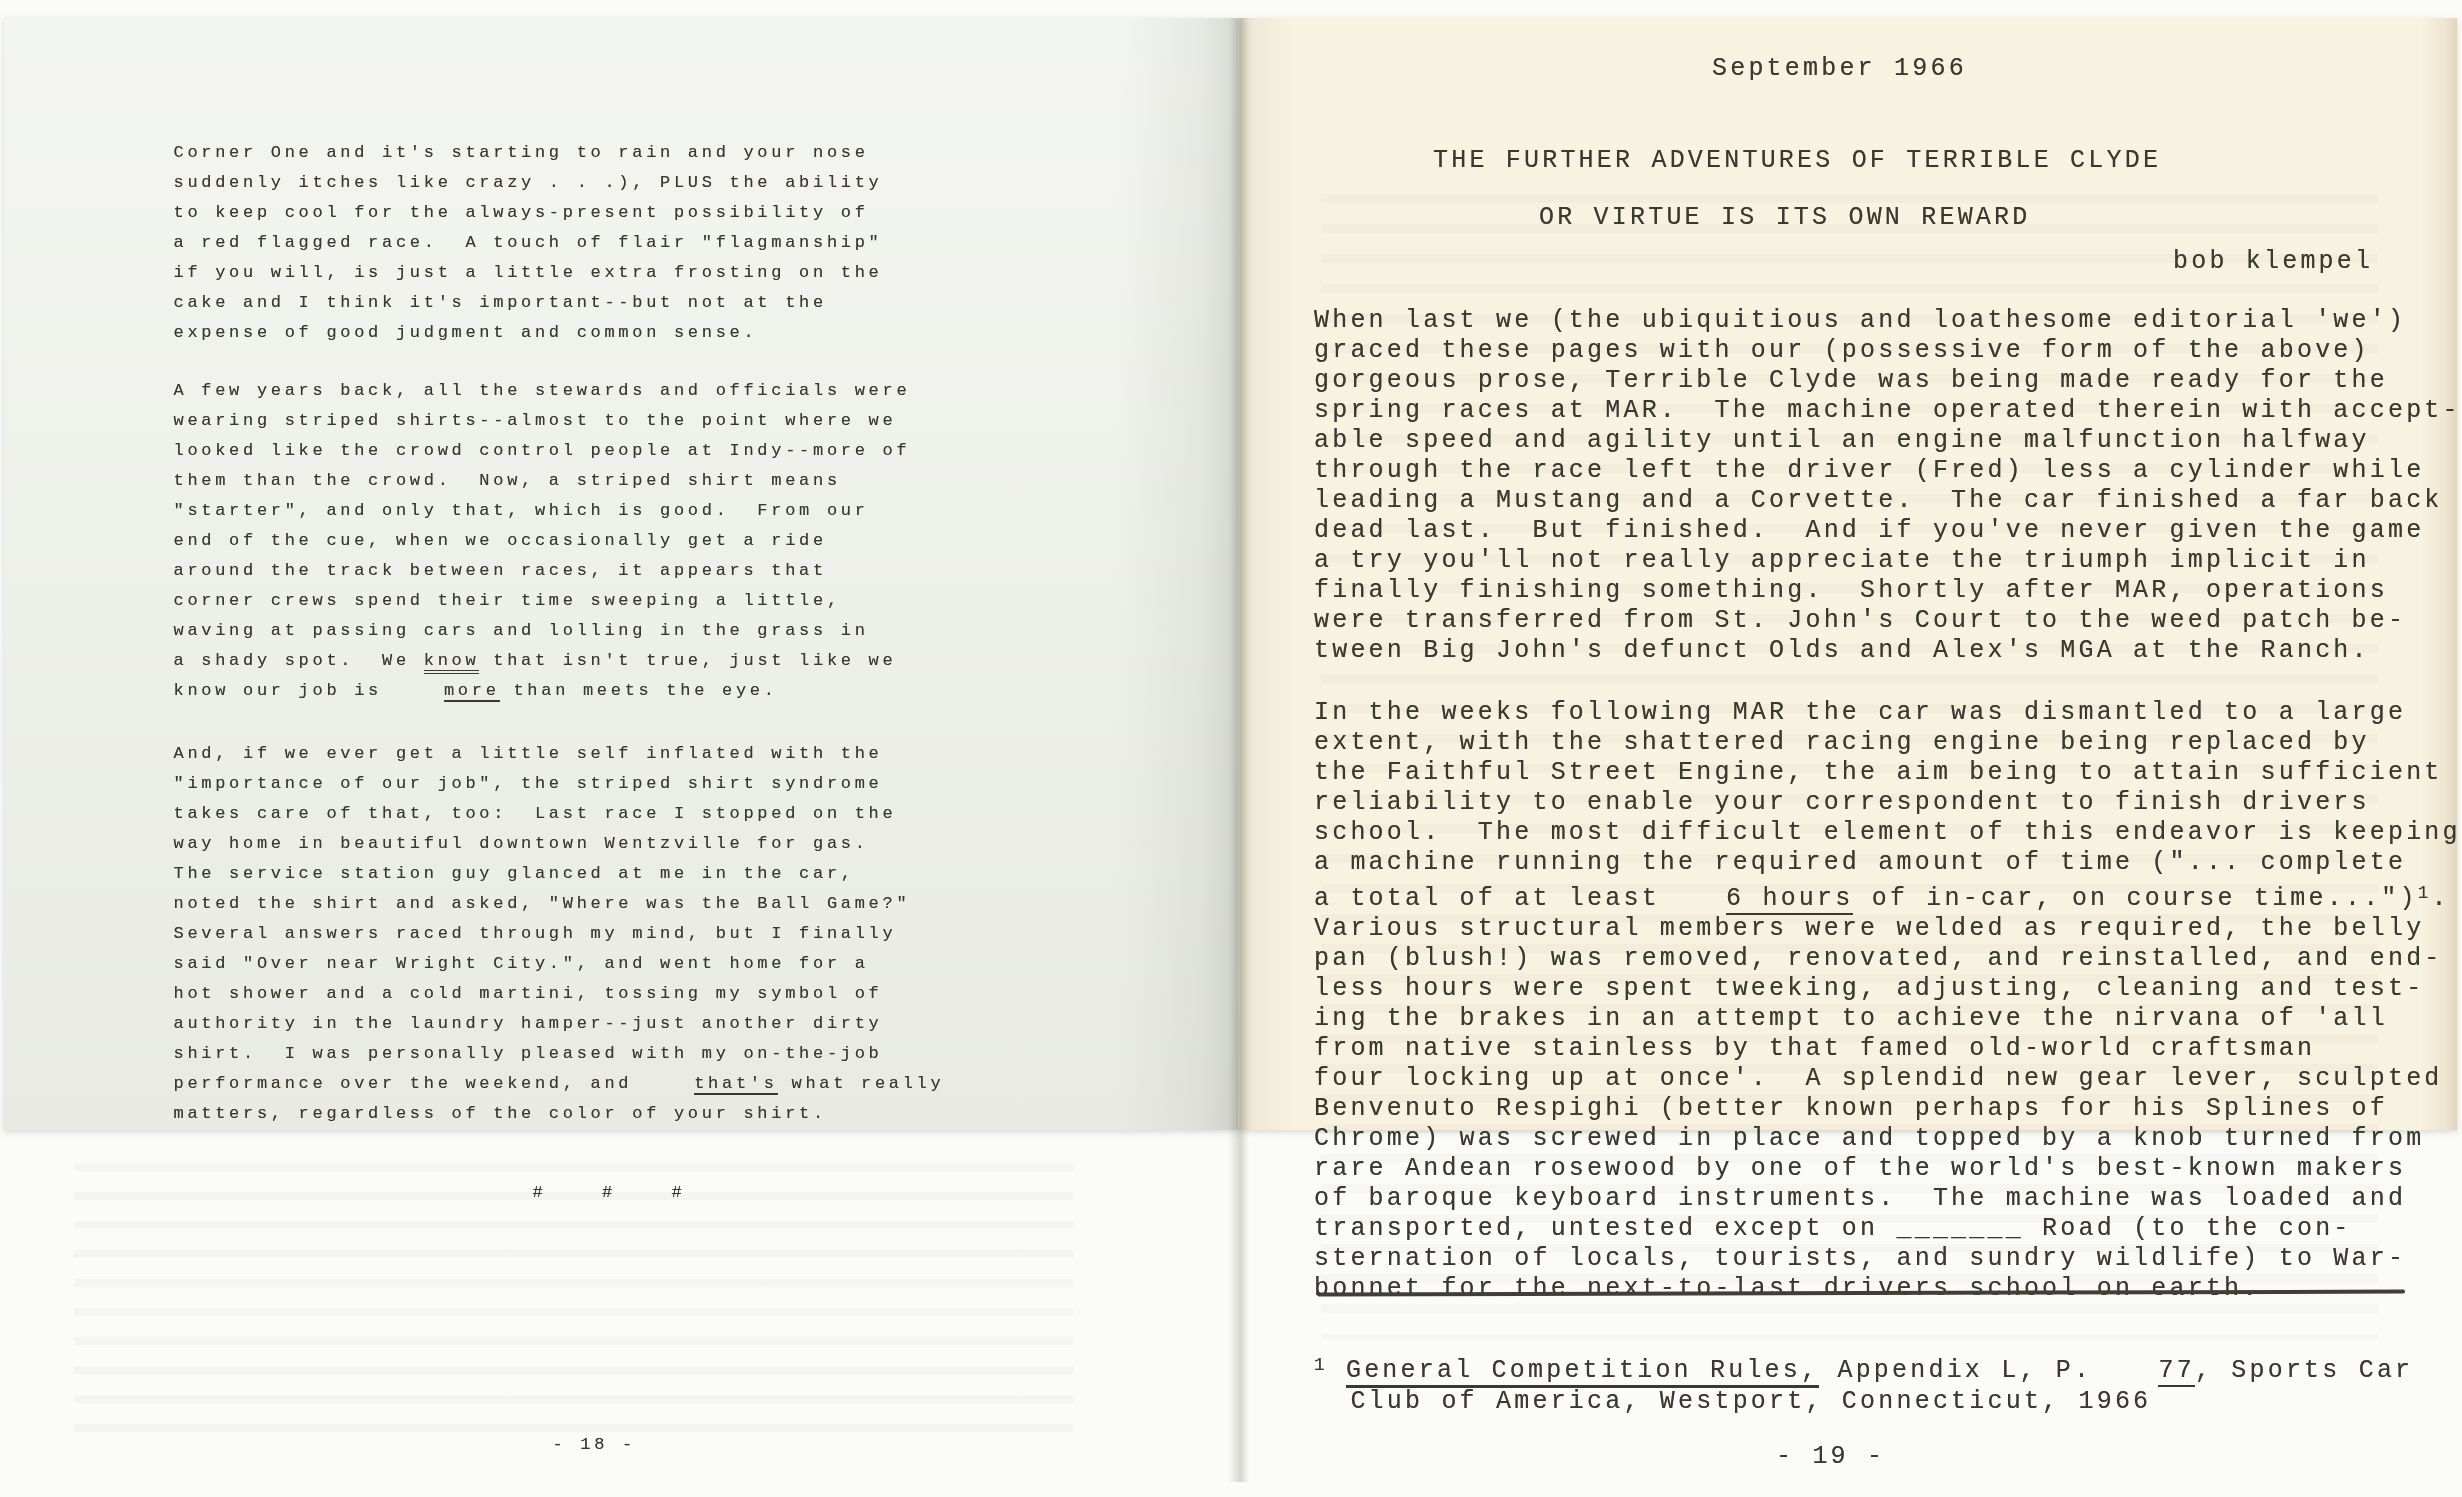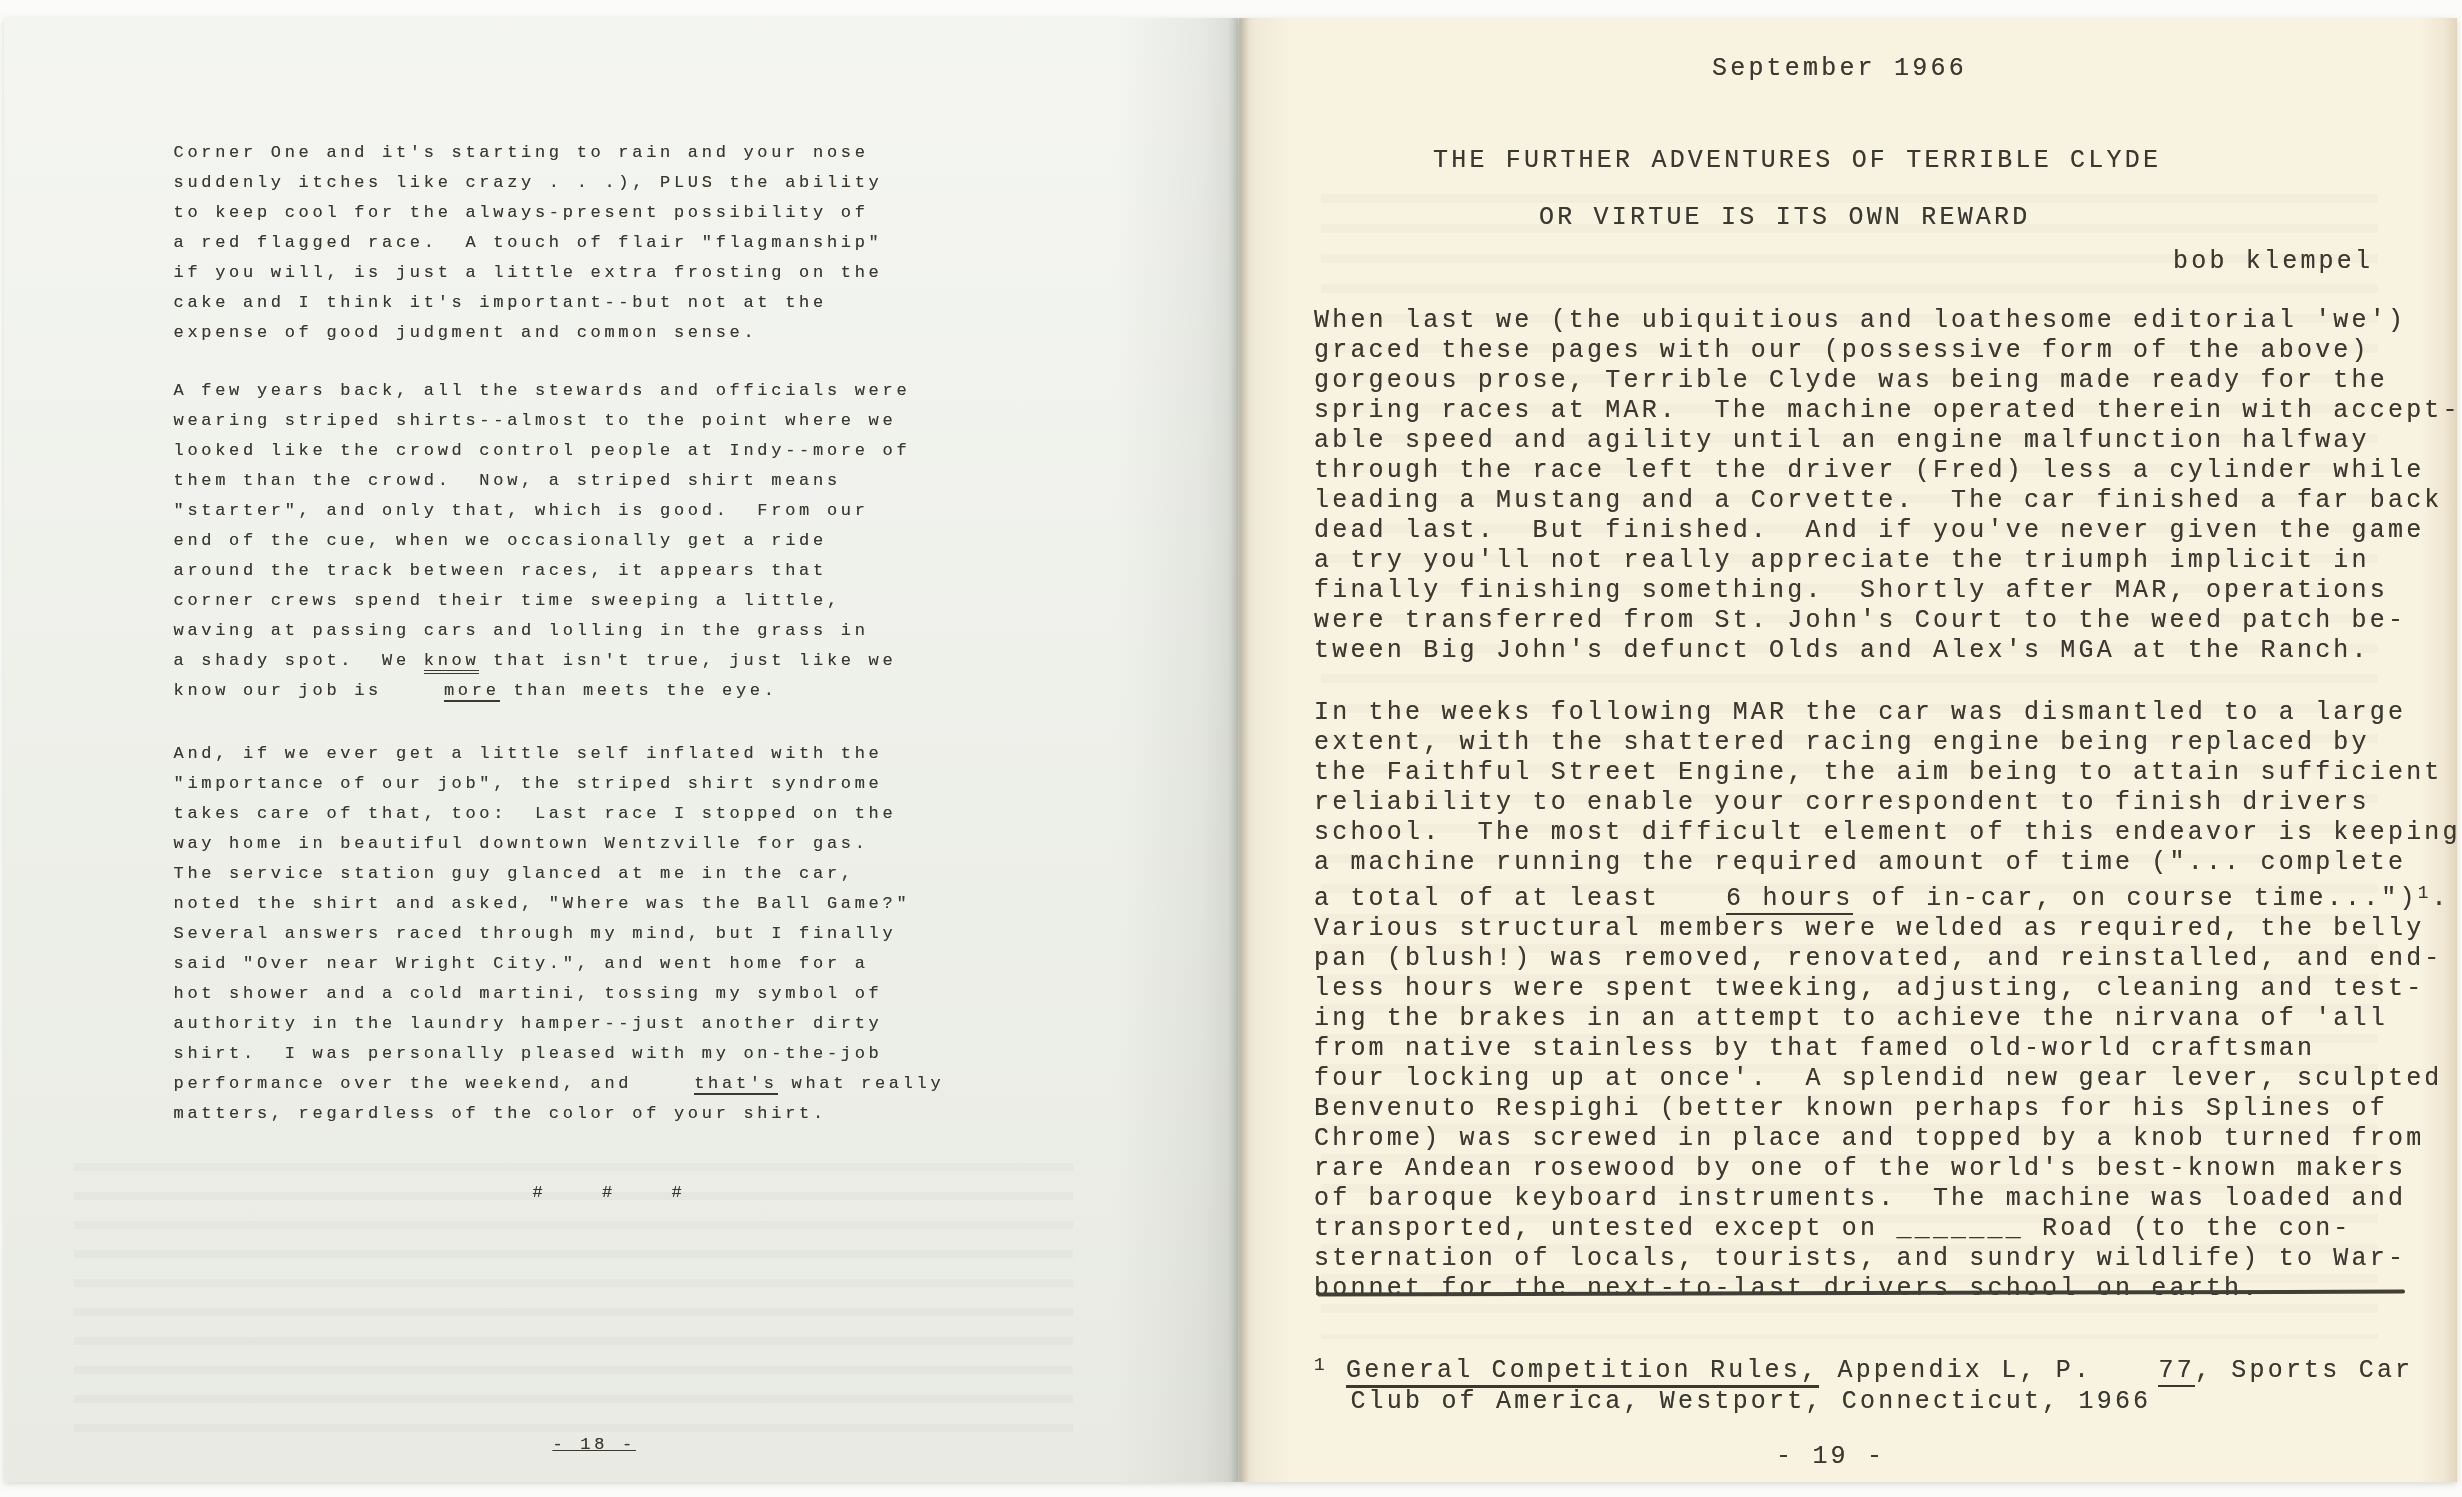--- a/index.html
+++ b/index.html
@@ -9,21 +9,21 @@
     overflow: hidden;
   }
   #scan {
     position: relative;
     width: 2462px; height: 1498px;
     font-family: "Liberation Mono", "DejaVu Sans Mono", monospace;
     color: #3b382f;
   }
   .page {
     position: absolute;
-    top: 17.6px; height: 1464px;
+    top: 17.6px; height: 1112px;
     box-shadow: 0 2.3px 5.9px rgba(110,110,95,0.25);
   }
   .page.left {
     left: 3.5px; width: 1234px;
     background:
       linear-gradient(90deg, rgba(0,0,0,0) 90%, rgba(90,95,85,0.08) 97%, rgba(70,75,65,0.16) 100%),
       linear-gradient(180deg, rgba(255,255,255,0.35), rgba(120,125,115,0.05)),
       #eef0e9;
   }
   .page.right {
@@ -62,21 +62,21 @@
     font-size: 17px; letter-spacing: 3.7px; line-height: 30px;
   }
   
   .rp-para .tline, .rp-line {
     font-size: 25px; letter-spacing: 3.2px; line-height: 30px;
   }
   #lp1 { left: 170px; top: 120px; }
   #lp2 { left: 170px; top: 358px; }
   #lp3 { left: 170px; top: 721px; }
   #lhash { position: absolute; left: 529px; top: 1160px; }
-  #pn18 { position: absolute; left: 549px; top: 1412px; text-decoration: underline; }
+  #pn18 { position: absolute; left: 549px; top: 1412px; }
   #rdate { position: absolute; left: 473px; top: 36px; }
   #rtitle { position: absolute; left: 194px; top: 128px; }
   #rsub { position: absolute; left: 300px; top: 185px; }
   #rby { position: absolute; left: 934px; top: 229px; }
   #rp1 { left: 75px; top: 288px; }
   #rp2 { left: 75px; top: 680px; }
   #rrule {
     position: absolute; left: 78px; top: 1273px;
     width: 1088px; height: 4.1px;
     background: #413e35; border-radius: 1.8px;

